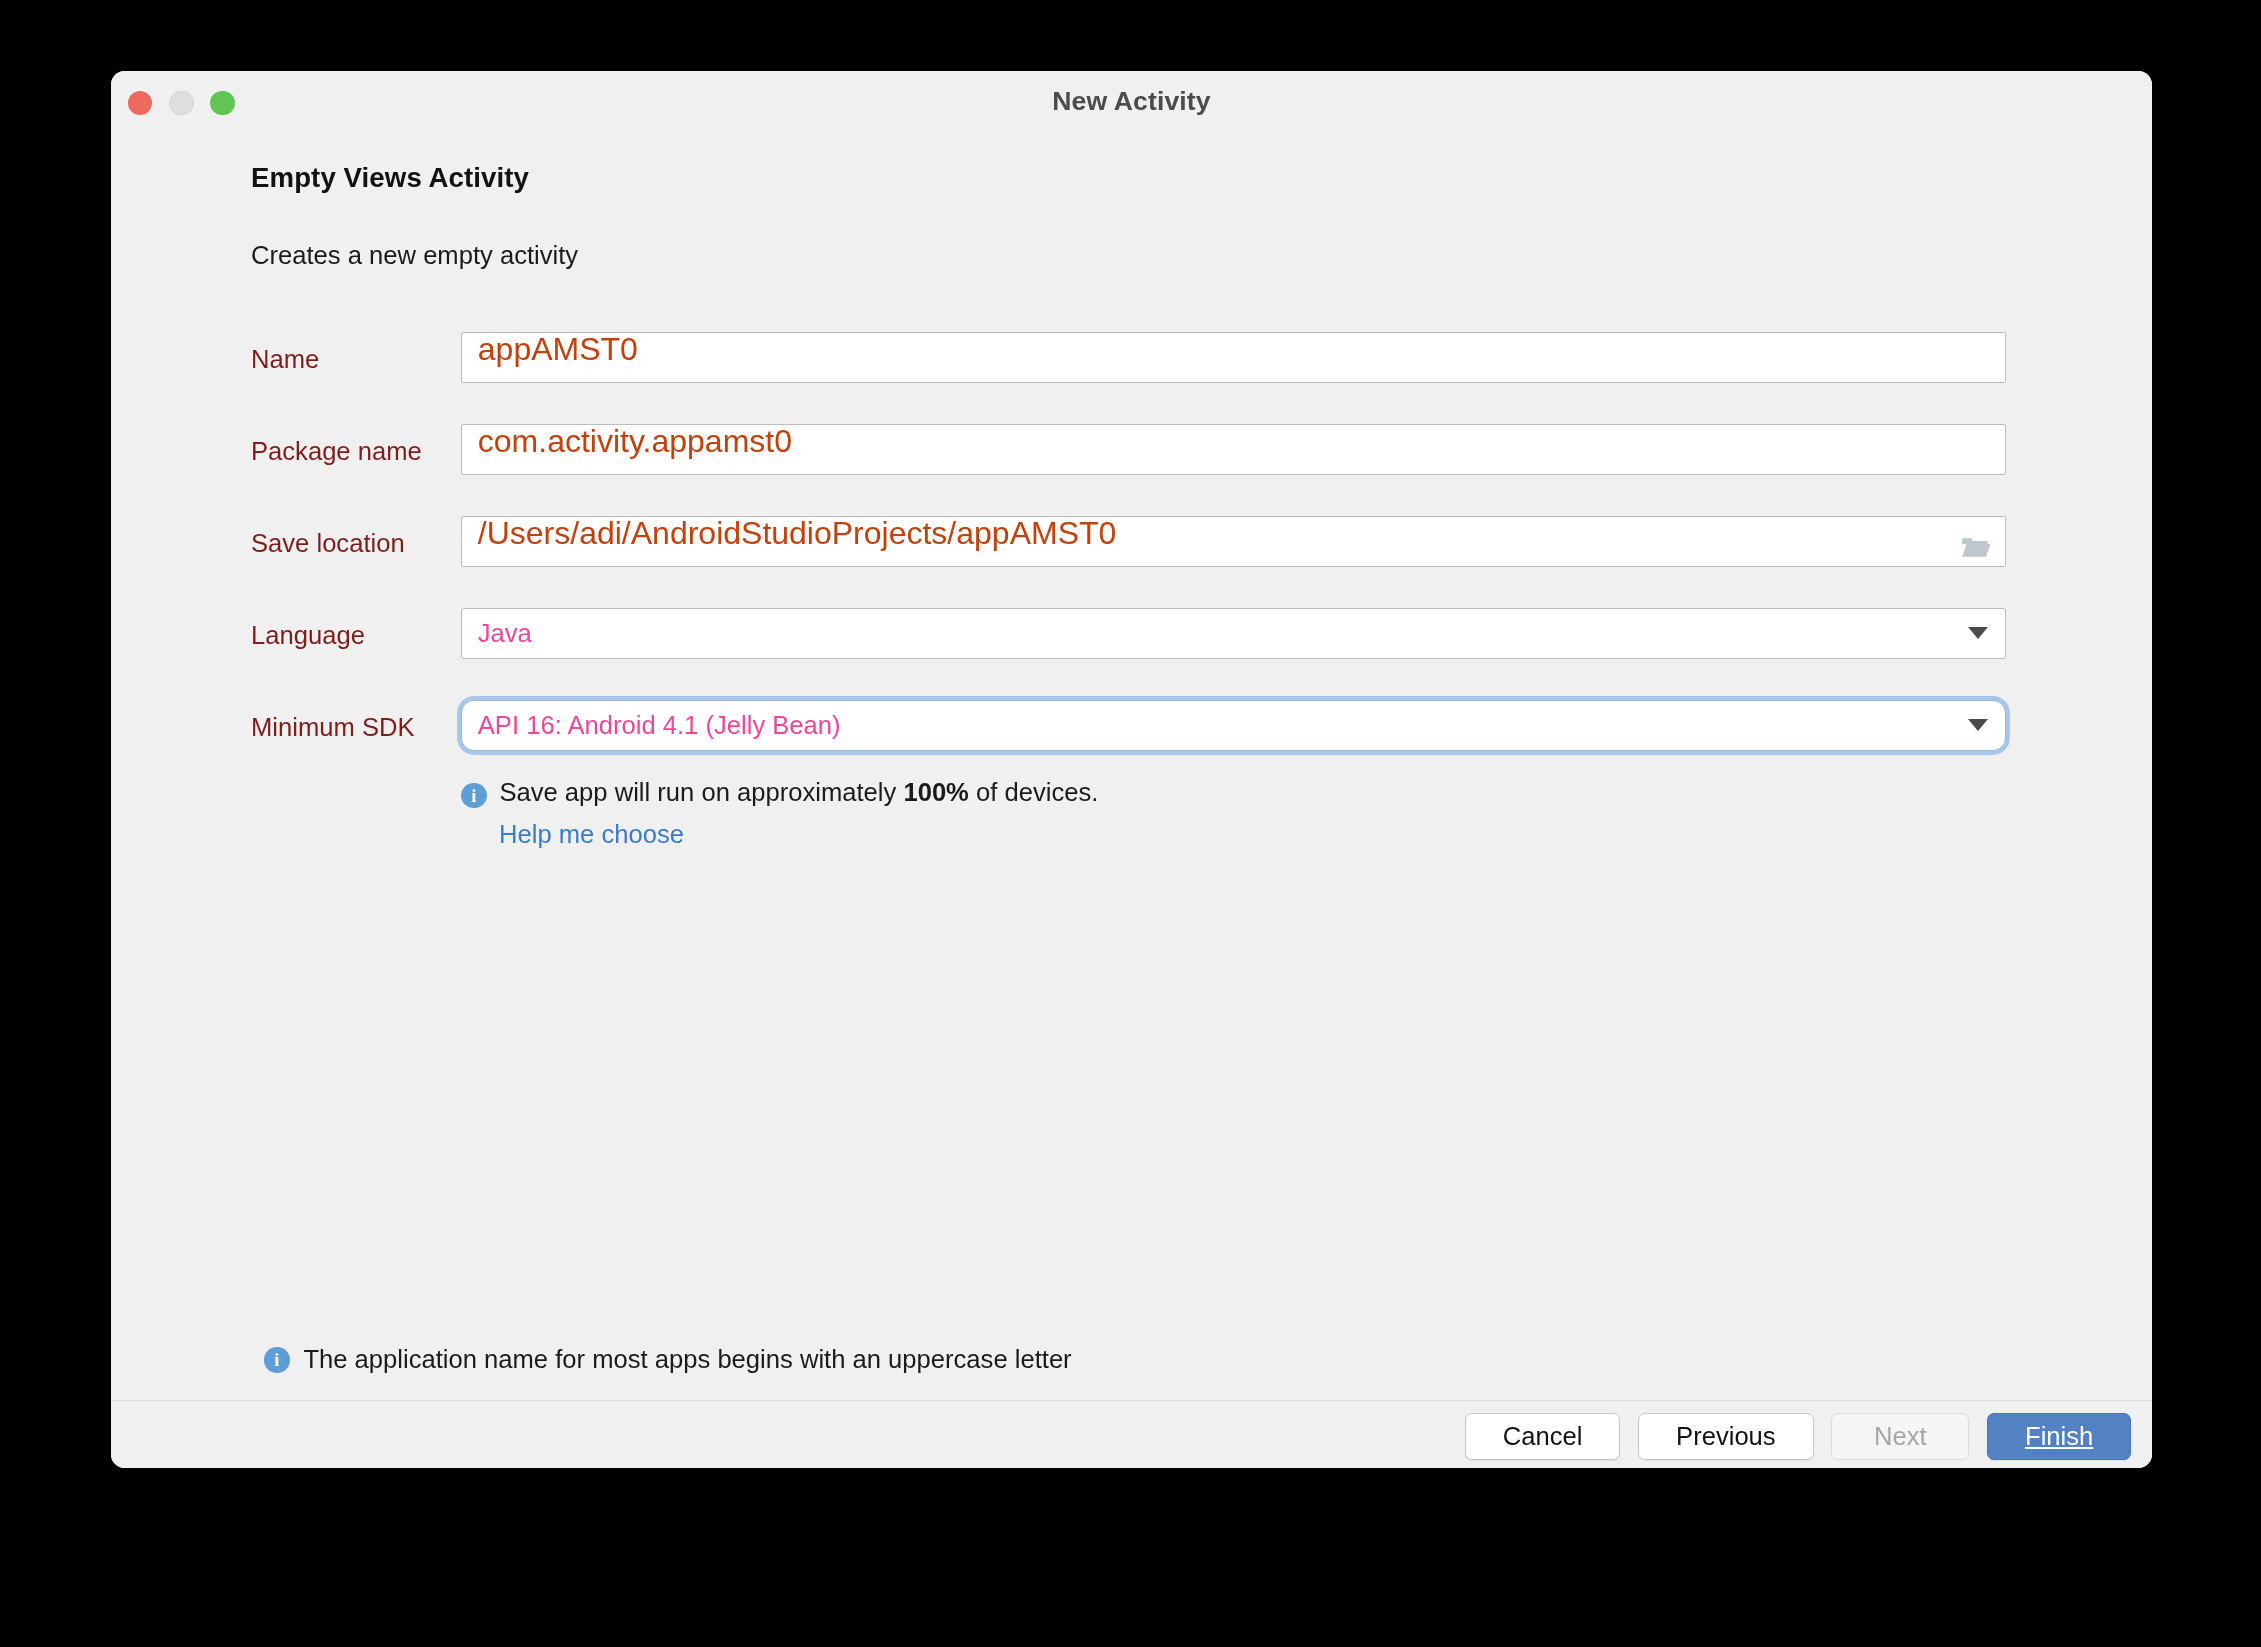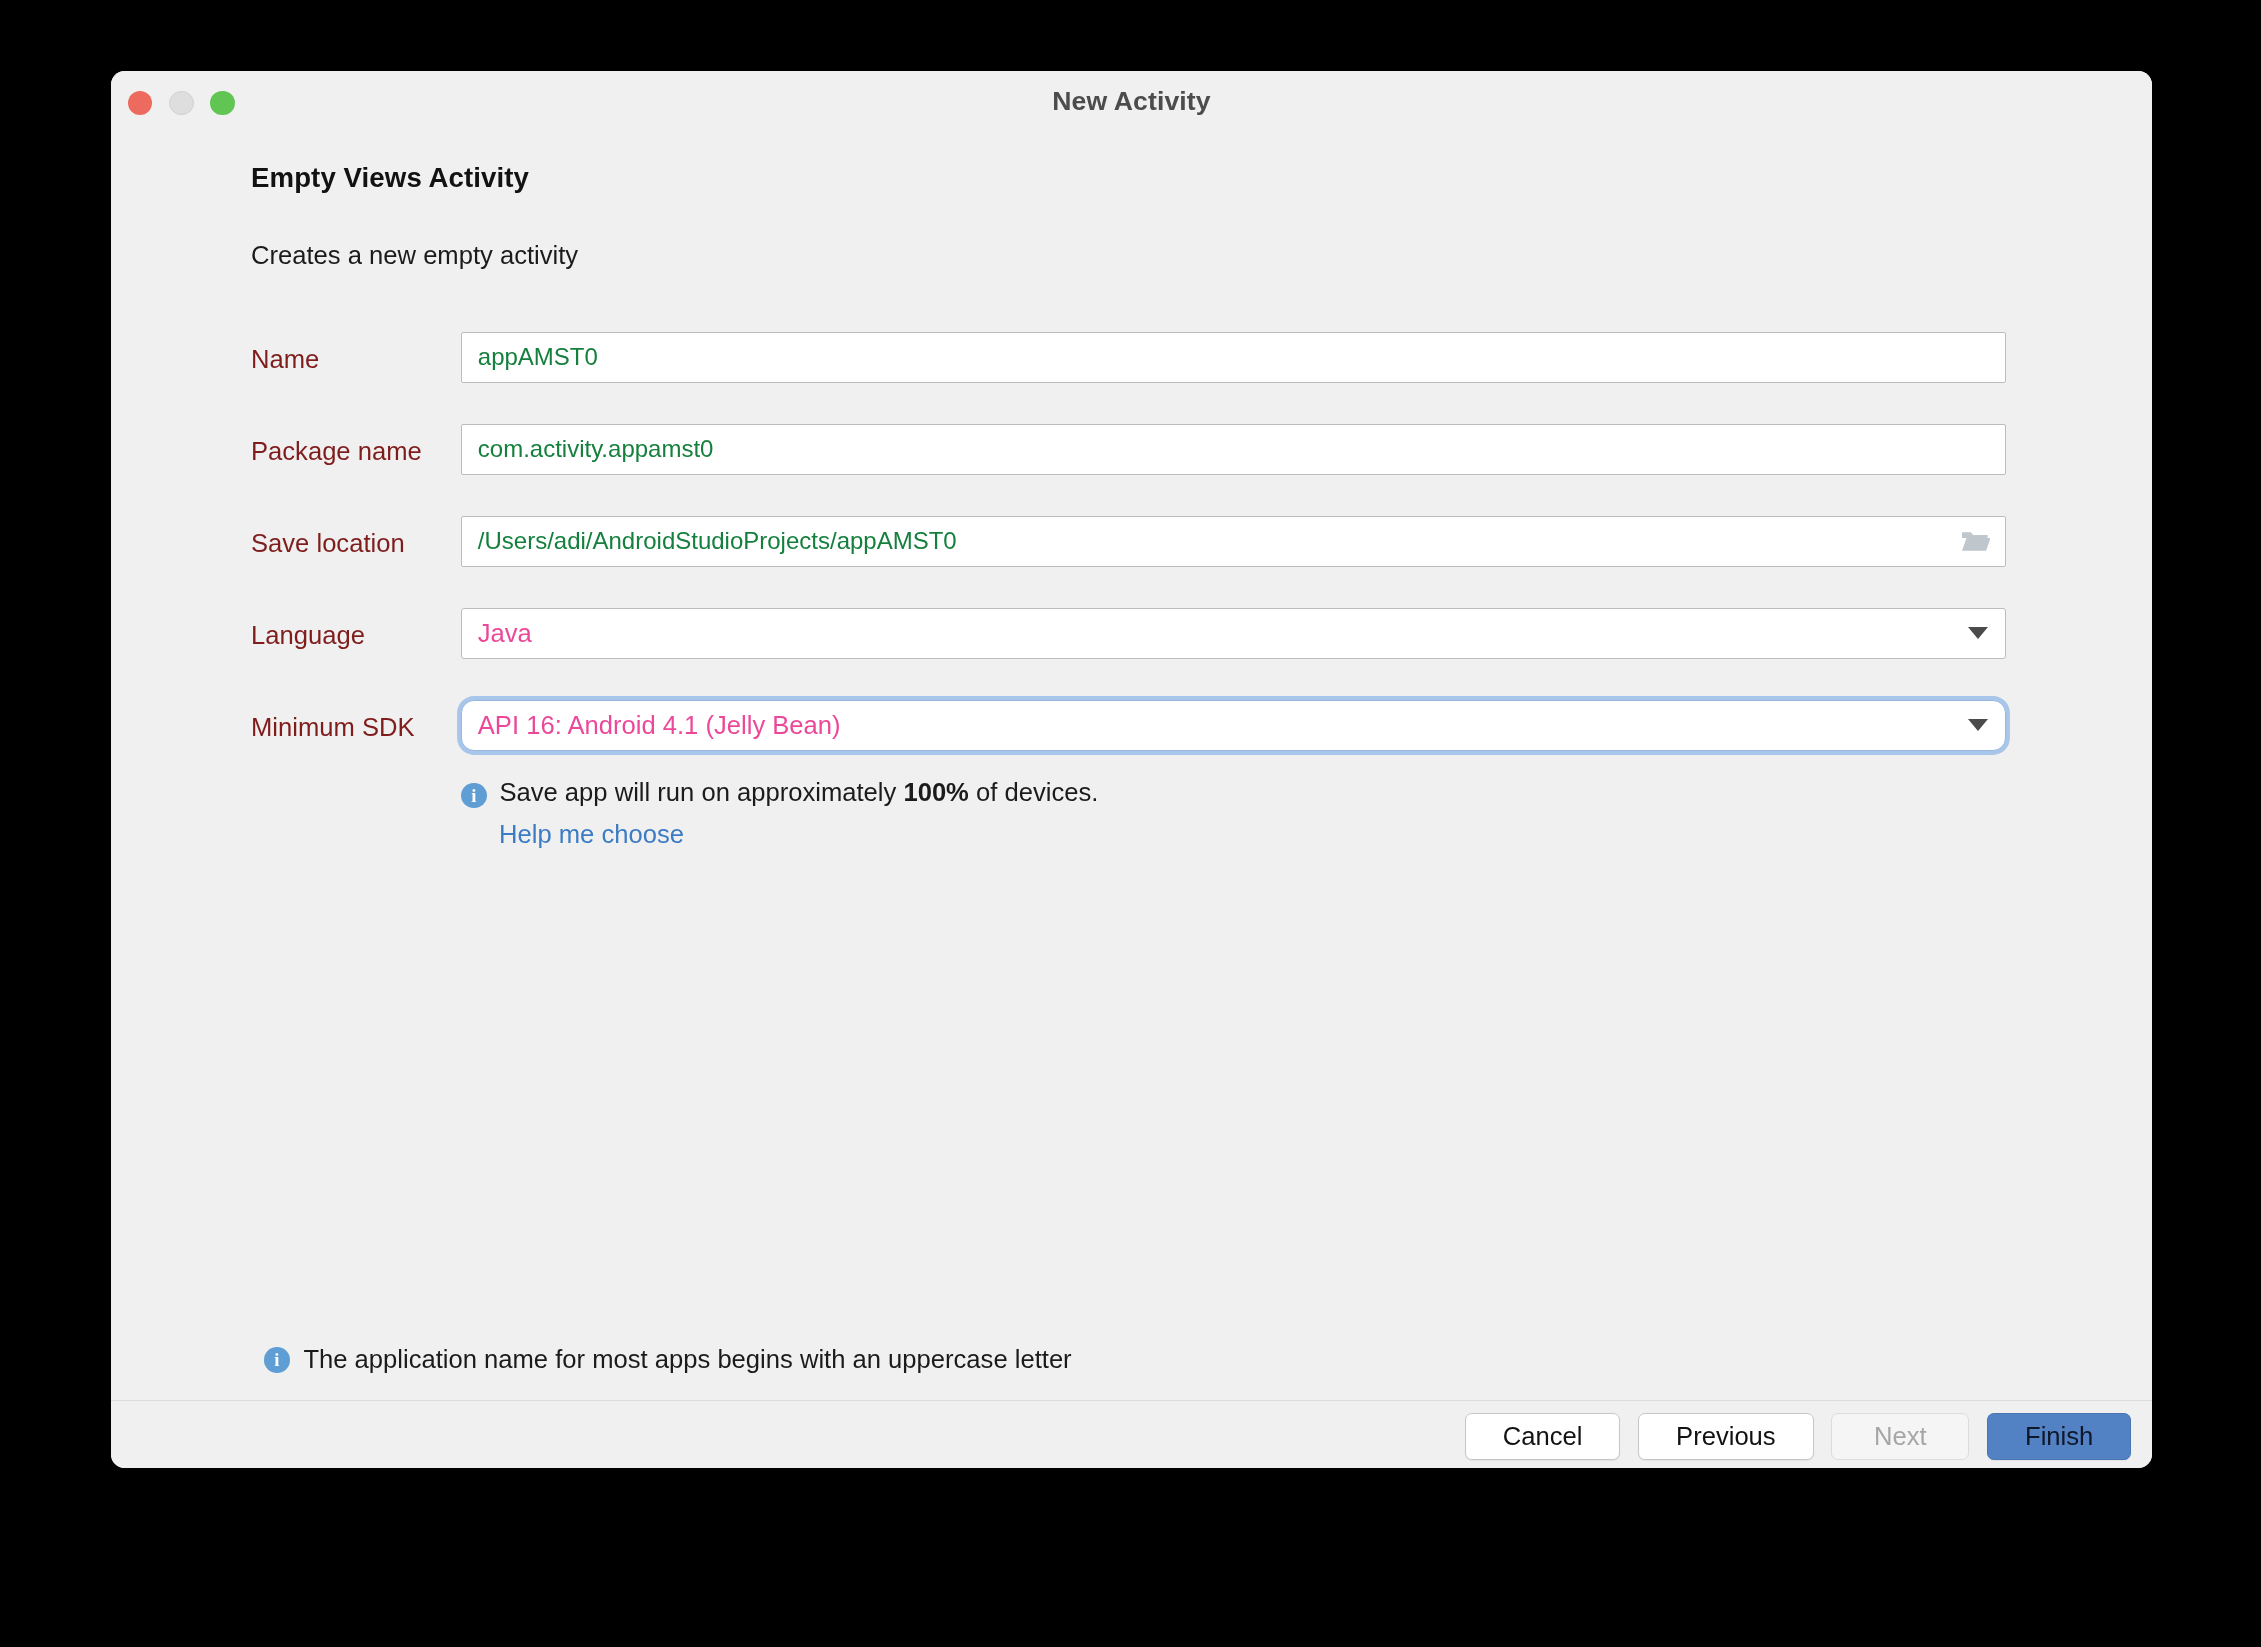--- a/index.html
+++ b/index.html
@@ -120,24 +120,24 @@
     height: 51px;
     top: 16.7px;
   }
   .textbox {
     width: 100%;
     height: 100%;
     background: #ffffff;
     border: 1px solid #bcbcbc;
     border-radius: 2px;
     display: flex;
-    align-items: center;
+    align-items: flex-start;
     padding: 0 15.8px;
-    font-size: 24px;
-    color: #15803d;
+    font-size: 32px;
+    color: #c2410c;
   }
   .textbox .value { line-height: 1; }
 
   .textbox.with-icon { padding-right: 25px; }
 
   .folder-icon {
     position: absolute;
     right: 15.8px;
     top: 50%;
     transform: translateY(-50%);
@@ -265,21 +265,22 @@
   .btn.disabled {
     background: #f5f5f5;
     border: 1px solid #dcdcdc;
     color: #a6a6a6;
     cursor: default;
     box-shadow: none;
   }
   .btn.primary {
     background: #5281c4;
     border: 1px solid #4a76b4;
-    color: #0f172a;
+    color: #ffffff;
+    text-decoration: underline;
   }
 </style>
 </head>
 <body>
 
 <div id="root">
 
   <div class="dialog">
 
     <div class="titlebar">

